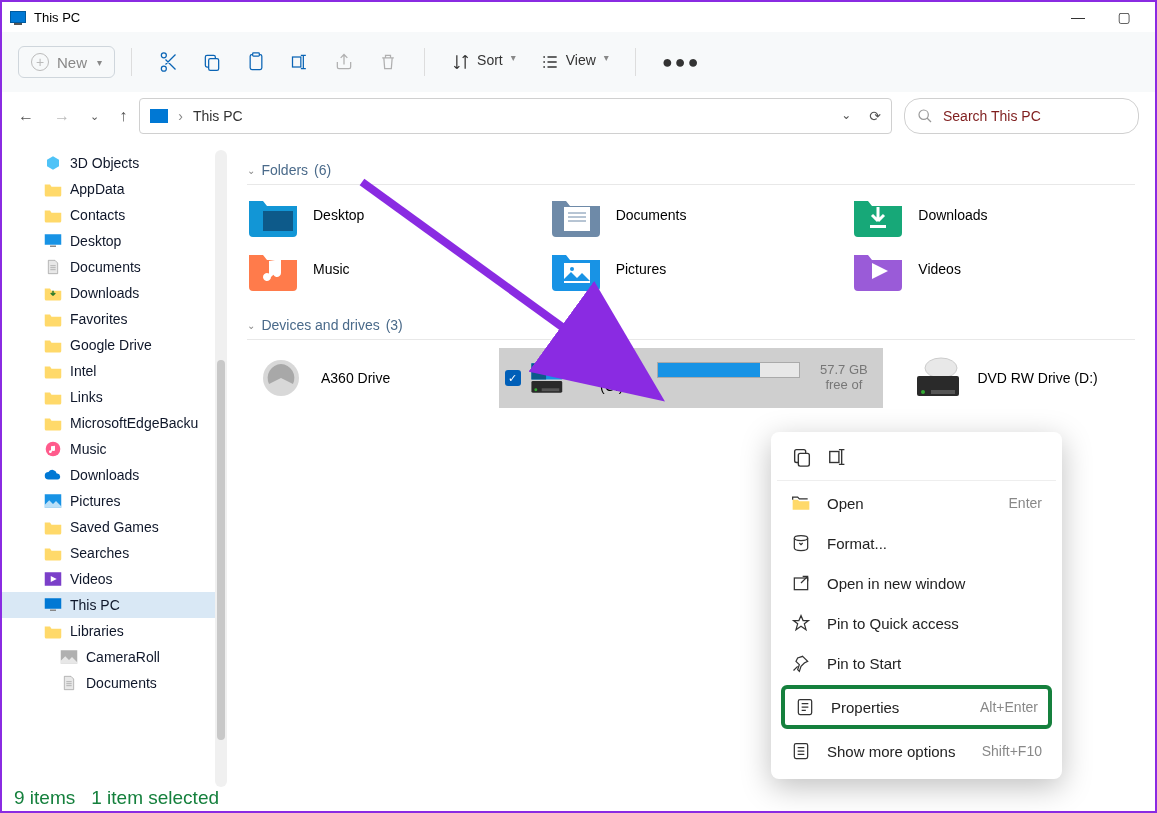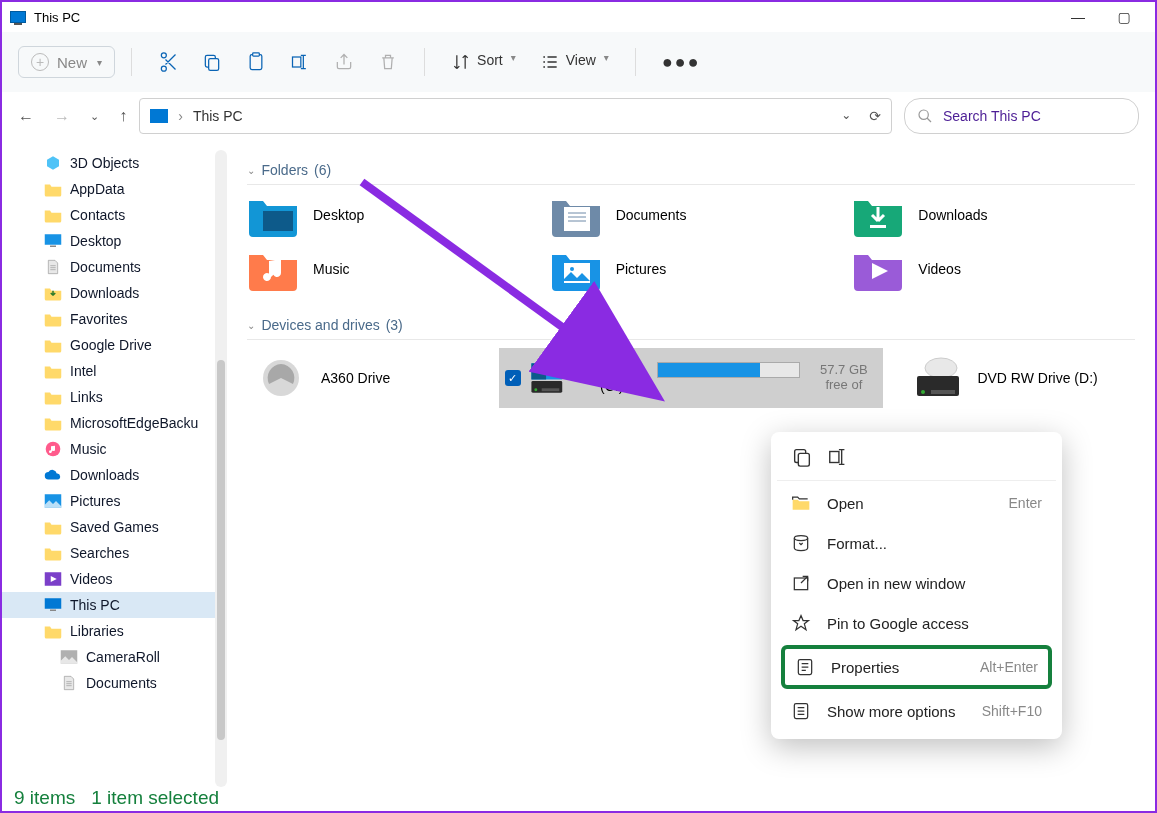--- a/index.html
+++ b/index.html
@@ -21,21 +21,21 @@
   .newbtn .plus { width: 18px; height: 18px; border: 1.5px solid #bbb; border-radius: 50%; display: flex; align-items: center; justify-content: center; font-size: 14px; color: #bbb; }
   .chev { font-size: 10px; color: #888; margin-left: 2px; }
 
   
   .navrow { display: flex; align-items: center; gap: 12px; padding: 6px 16px 12px 16px; }
   .navbtns { display: flex; gap: 20px; align-items: center; color: #555; }
   .navbtns span { font-size: 16px; }
   .addrbar { flex: 1; height: 36px; border: 1px solid #d0d0d0; border-radius: 4px; display: flex; align-items: center; padding: 0 10px; gap: 10px; font-size: 14px; color: #333; }
   .addrbar .pc-icon { width: 18px; height: 14px; background: #0078d4; }
   .addrbar .right { margin-left: auto; display: flex; gap: 18px; color: #555; }
-  .searchbox { width: 235px; height: 36px; border: 1px solid #d0d0d0; border-radius: 16px; display: flex; align-items: center; padding: 0 12px; gap: 10px; color: #4c1d95; font-size: 14px; }
+  .searchbox { width: 235px; height: 36px; border: 1px solid #d0d0d0; border-radius: 16px; display: flex; align-items: center; padding: 0 12px; gap: 10px; color: #7f1d1d; font-size: 14px; }
 
   
   .main { display: flex; height: calc(100% - 30px - 60px - 54px - 20px); }
   .sidebar { width: 225px; overflow: hidden; position: relative; padding-top: 4px; }
   .sidebar-scroll { position: absolute; right: 0; top: 4px; bottom: 4px; width: 12px; background: #f0f0f0; border-radius: 6px; }
   .sidebar-thumb { position: absolute; left: 2px; right: 2px; top: 210px; height: 380px; background: #c8c8c8; border-radius: 4px; }
   .sbitem { display: flex; align-items: center; gap: 8px; padding: 5px 10px 5px 42px; font-size: 14px; color: #0f172a; white-space: nowrap; overflow: hidden; }
   .sbitem.indent { padding-left: 58px; }
   .sbitem.active { background: #d9e8f5; }
   .sbicon { width: 18px; height: 16px; flex-shrink: 0; }
@@ -456,21 +456,28 @@
         <svg class="ic" viewBox="0 0 24 24">
           <rect x="4" y="6" width="16" height="14" stroke="#333" stroke-width="1.5" fill="none"></rect>
           <path d="M14 4h6v6M20 4l-8 8" stroke="#333" stroke-width="1.5" fill="none"></path>
         </svg>
         <span>Open in new window</span>
       </div>
       <div class="ctxitem">
         <svg class="ic" viewBox="0 0 24 24">
           <path d="M12 3l2.5 6H21l-5 4 2 7-6-4-6 4 2-7-5-4h6.5z" stroke="#333" stroke-width="1.5" fill="none"></path>
         </svg>
-        <span>Pin to Google access</span>
+        <span>Pin to Quick access</span>
+      </div>
+      <div class="ctxitem">
+        <svg class="ic" viewBox="0 0 24 24">
+          <path d="M14 4l6 6-4 2-4 4-2 6-2-2 2-6-4-4 2-4z" stroke="#333" stroke-width="1.5" fill="none"></path>
+          <path d="M8 16l-5 5" stroke="#333" stroke-width="1.5" fill="none"></path>
+        </svg>
+        <span>Pin to Start</span>
       </div>
       <div class="ctx-hl">
         <div class="ctxitem">
           <svg class="ic" viewBox="0 0 24 24">
             <rect x="4" y="3" width="16" height="18" rx="2" stroke="#333" stroke-width="1.5" fill="none"></rect>
             <path d="M8 8h8M8 12h8M8 16h5" stroke="#333" stroke-width="1.5" fill="none"></path>
           </svg>
           <span>Properties</span>
           <span class="shortcut">Alt+Enter</span>
         </div>

